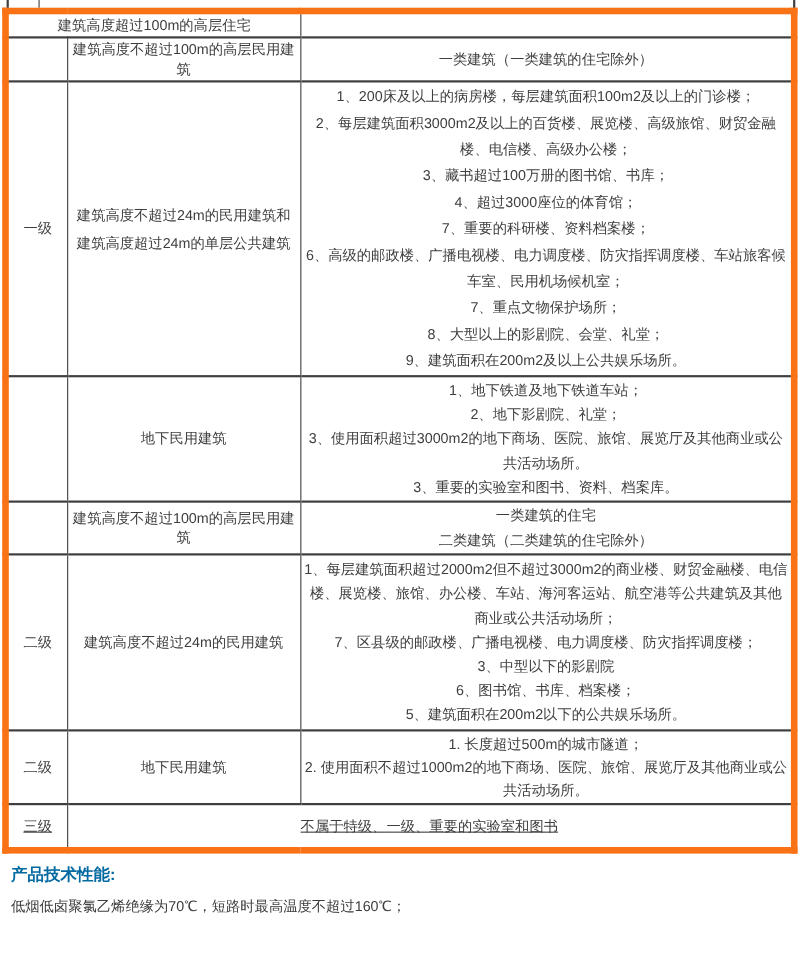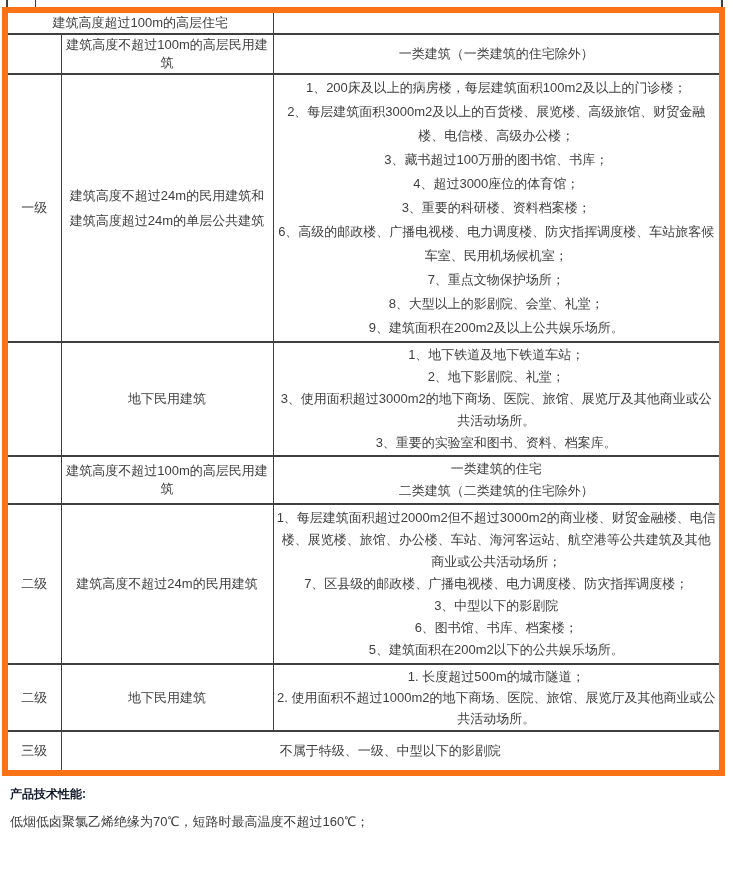--- a/index.html
+++ b/index.html
@@ -32,29 +32,29 @@
     font-size:13px; padding:1px 3px; color:#3e3e3e;
     overflow:hidden;
   }
   tr.r1 { height:19px; }
   tr.r2 { height:24px; }
   tr.r3 { height:242px; }
   tr.r4 { height:112px; }
   tr.r5 { height:45px; }
   tr.r6 { height:160px; }
   tr.r7 { height:62px; }
-  tr.r8 { height:42px; }
+  tr.r8 { height:42px;text-decoration:underline; }
 
   td.mid-wrap { line-height:25px; }
   .line  { line-height:24px;text-align:center; }
   .lh22  { line-height:22px; }
   .lh21  { line-height:21px; }
 
   .notes { margin:10px 0 0 10px; font-size:13px; color:#3c3c3c; }
-  .notes .title { font-weight:bold; color:#0f172a; font-size:12px; margin:4px 0 12px 0; }
+  .notes .title { font-weight:bold; color:#0369a1; font-size:15px; margin:4px 0 12px 0; }
   .notes p { margin:0 0 10px 0; line-height:14px; }
 </style>
 </head>
 <body>
 
 <div class="page">
 
   <div class="sliver">
     <div class="divider"></div>
   </div>
@@ -79,21 +79,21 @@
     </tr>
 
     <tr class="r3">
       <td>一级</td>
       <td class="mid-wrap">建筑高度不超过24m的民用建筑和建筑高度超过24m的单层公共建筑</td>
       <td>
         <div class="line">1、200床及以上的病房楼，每层建筑面积100m2及以上的门诊楼；</div>
         <div class="line">2、每层建筑面积3000m2及以上的百货楼、展览楼、高级旅馆、财贸金融楼、电信楼、高级办公楼；</div>
         <div class="line">3、藏书超过100万册的图书馆、书库；</div>
         <div class="line">4、超过3000座位的体育馆；</div>
-        <div class="line">3、重要的科研楼、资料档案楼；</div>
+        <div class="line">7、重要的科研楼、资料档案楼；</div>
         <div class="line">6、高级的邮政楼、广播电视楼、电力调度楼、防灾指挥调度楼、车站旅客候车室、民用机场候机室；</div>
         <div class="line">7、重点文物保护场所；</div>
         <div class="line">8、大型以上的影剧院、会堂、礼堂；</div>
         <div class="line">9、建筑面积在200m2及以上公共娱乐场所。</div>
       </td>
     </tr>
 
     <tr class="r4">
       <td></td>
       <td>地下民用建筑</td>
@@ -130,21 +130,21 @@
       <td>二级</td>
       <td>地下民用建筑</td>
       <td>
         <div class="line lh21">1. 长度超过500m的城市隧道；</div>
         <div class="line lh21">2. 使用面积不超过1000m2的地下商场、医院、旅馆、展览厅及其他商业或公共活动场所。</div>
       </td>
     </tr>
 
     <tr class="r8">
       <td>三级</td>
-      <td colspan="2">不属于特级、一级、中型以下的影剧院</td>
+      <td colspan="2">不属于特级、一级、重要的实验室和图书</td>
     </tr>
   </tbody>
     </table>
 
   <div class="notes">
     <div class="title">产品技术性能:</div>
     <p>低烟低卤聚氯乙烯绝缘为70℃，短路时最高温度不超过160℃；</p>
 
   </div>
 

